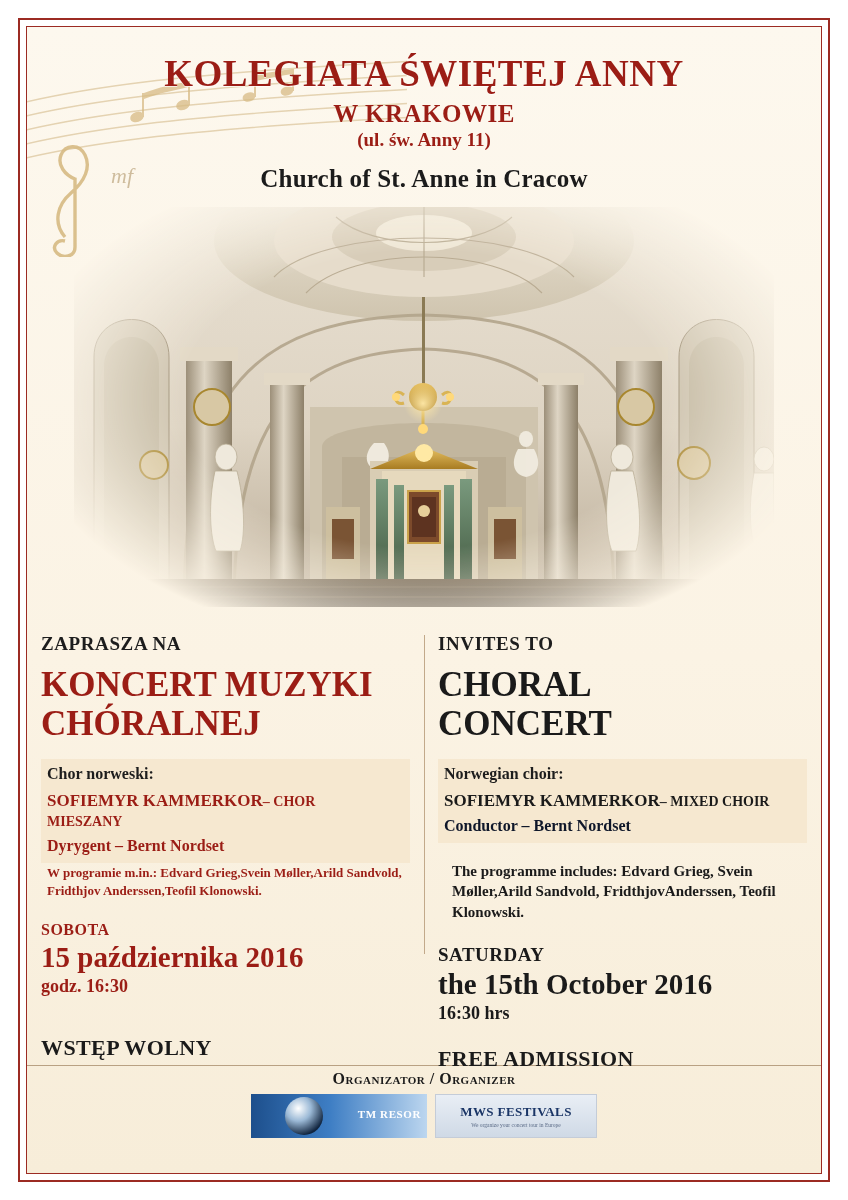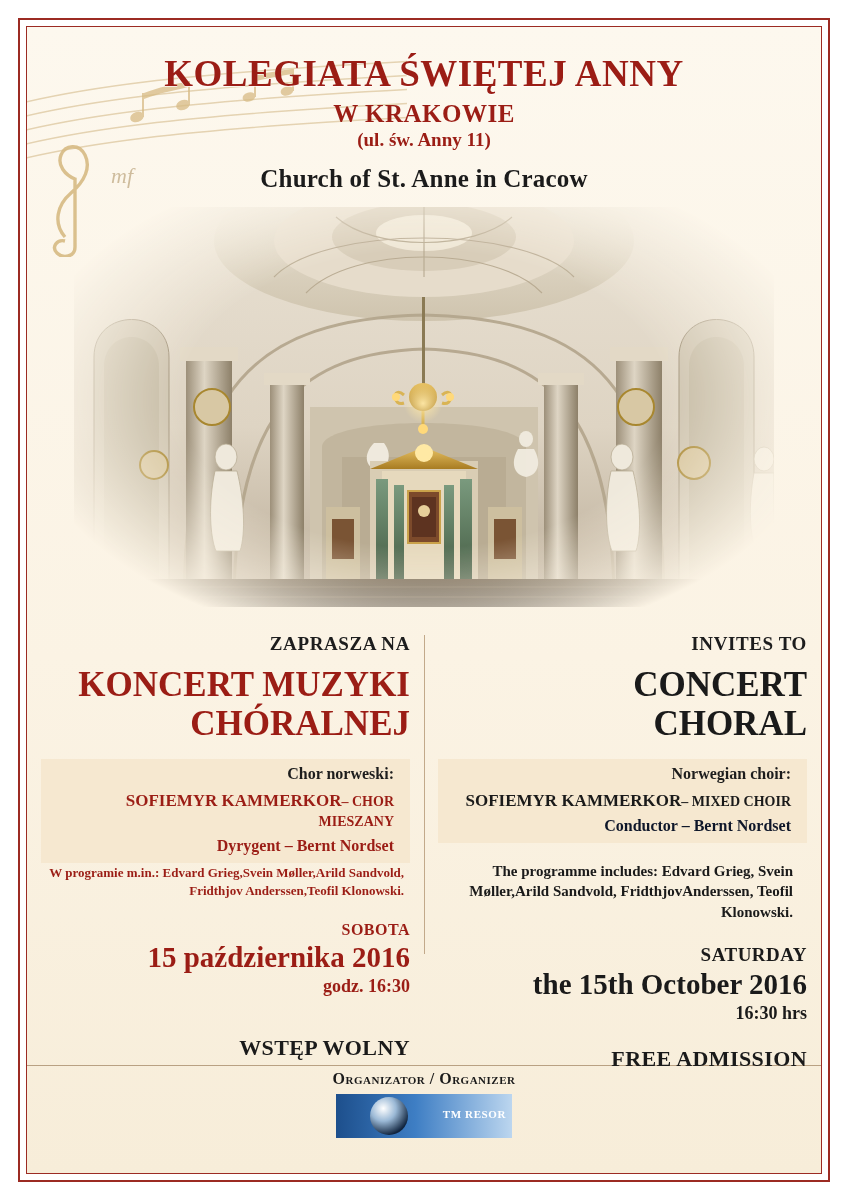--- a/index.html
+++ b/index.html
@@ -111,21 +111,21 @@
   .columns {
     position: relative;
     display: flex;
     margin-top: 6px;
     z-index: 3;
   }
   .col {
     width: 50%;
     box-sizing: border-box;
     padding: 0 14px;
-    text-align: right;
+    text-align: left;
   }
   .divider {
     position: absolute;
     left: 50%;
     top: 12px;
     bottom: 118px;
     width: 1px;
     background: #c2a98a;
   }
 
@@ -477,22 +477,22 @@
         <div class="programme-pl">W programie m.in.: Edvard Grieg,Svein Møller,Arild Sandvold, Fridthjov Anderssen,Teofil Klonowski.</div>
         <div class="day-pl">SOBOTA</div>
         <div class="date-pl">15 października 2016</div>
         <div class="time-pl">godz. 16:30</div>
         <div class="free-pl">WSTĘP WOLNY</div>
       </div>
 
       <div class="col">
         <div class="invite">INVITES TO</div>
         <div class="bigtitle-en">
+          <div>CHORAL</div>
           <div>CONCERT</div>
-          <div>CHORAL</div>
         </div>
         <div class="band">
           <div class="choir-label-en">Norwegian choir:</div>
           <div class="choir-name-en">
             <span>SOFIEMYR KAMMERKOR</span><span class="small">– MIXED CHOIR</span>
           </div>
           <div class="cond-en">Conductor – Bernt Nordset</div>
         </div>
         <div class="programme-en">The programme includes: Edvard Grieg, Svein Møller,Arild Sandvold, FridthjovAnderssen, Teofil Klonowski.</div>
         <div class="day-en">SATURDAY</div>
@@ -503,17 +503,21 @@
     </div>
 
     <div class="footer">
       <div class="footer-rule"></div>
       <div class="organizer">Organizator / Organizer</div>
       <div class="logos">
         <div class="logo-tm">
           <div class="disc"></div>
           <div class="tm-text">TM RESOR</div>
         </div>
+        <div class="logo-mws">
+          <div class="mws-text">MWS FESTIVALS</div>
+          <div class="mws-sub">We organize your concert tour in Europe</div>
+        </div>
       </div>
     </div>
 
   </div>
 </div>
 
 </body></html>

